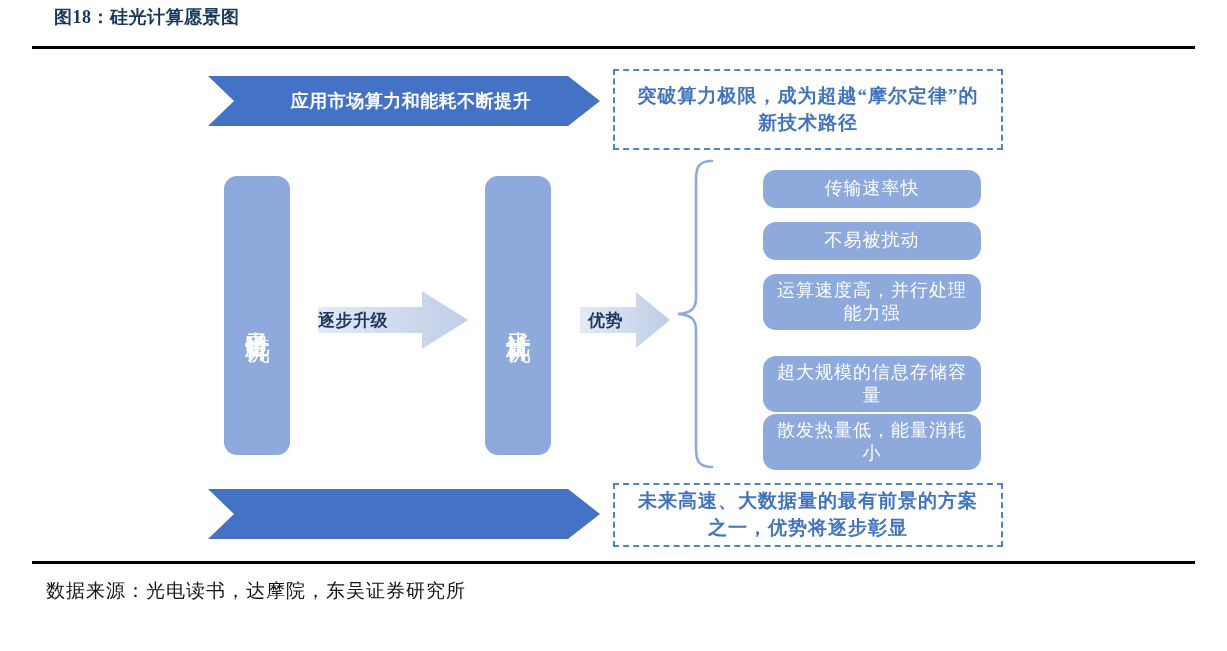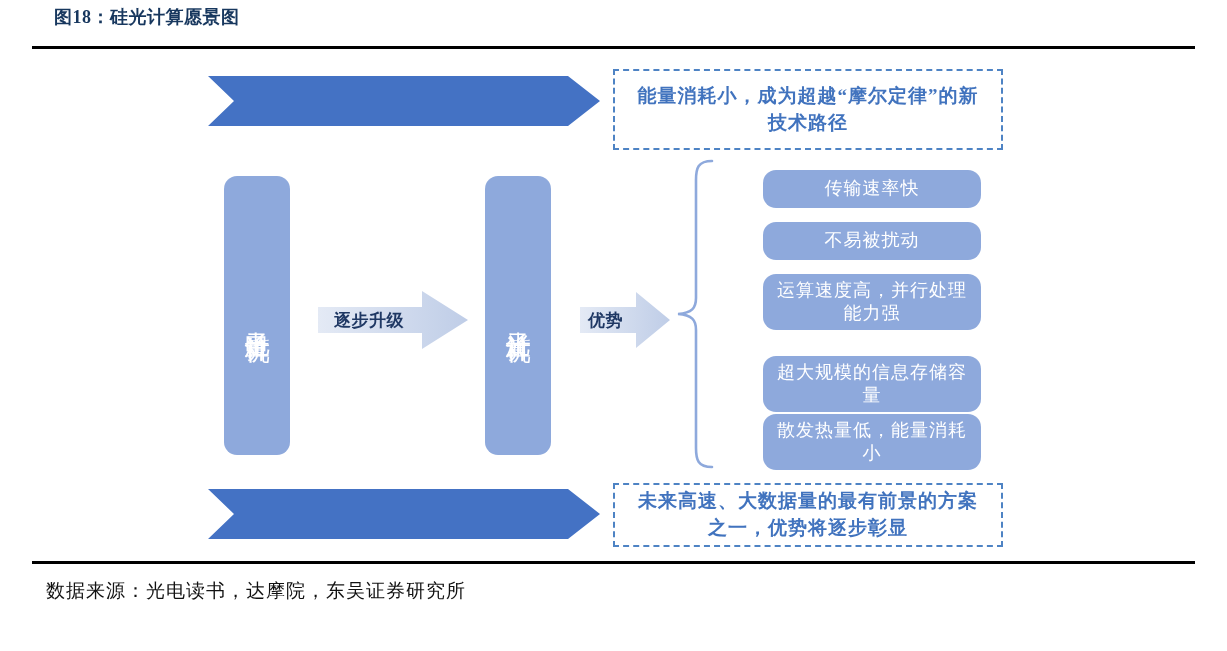--- a/index.html
+++ b/index.html
@@ -131,21 +131,21 @@
     position: relative;
     z-index: 2;
     font-family: "Liberation Sans", "DejaVu Sans", sans-serif;
     font-weight: bold;
     font-size: 17px;
     color: #1F3864;
     letter-spacing: 0.5px;
     white-space: nowrap;
   }
   #arrow-upgrade { left: 318px; top: 291px; width: 150px; height: 58px; }
-  #arrow-upgrade .arrow-label { padding-left: 16px; }
+  #arrow-upgrade .arrow-label { }
   #arrow-advantage { left: 580px; top: 292px; width: 90px; height: 56px; }
   #arrow-advantage .arrow-label { padding-left: 8px; }
 
   
   #brace {
     position: absolute;
     left: 672px;
     top: 158px;
     width: 44px;
     height: 312px;
@@ -181,24 +181,25 @@
 
 <div id="fig-title">图18：硅光计算愿景图</div>
 <div id="rule-top"></div>
 <div id="rule-bottom"></div>
 <div id="source-line">数据来源：光电读书，达摩院，东吴证券研究所</div>
 
 <div class="banner" id="banner-top">
   <svg class="banner-shape" viewBox="0 0 392 50" preserveAspectRatio="none">
     <polygon points="0,0 360,0 392,25 360,50 0,50 26,25" fill="#4472C4"></polygon>
   </svg>
+  <span class="banner-text">应用市场算力和能耗不断提升</span>
 </div>
 
 <div class="callout" id="callout-top">
-  <span>能量消耗小，成为超越“摩尔定律”的新技术路径</span>
+  <span>突破算力极限，成为超越“摩尔定律”的新技术路径</span>
 </div>
 
 <div class="stage-box" id="stage-electronic">
   <span>电子计算机</span>
 </div>
 
 <div class="flat-arrow" id="arrow-upgrade">
   <svg class="arrow-shape" viewBox="0 0 150 58" preserveAspectRatio="none">
     <defs>
       <linearGradient id="gradUpgrade" x1="0" y1="0" x2="1" y2="0">

